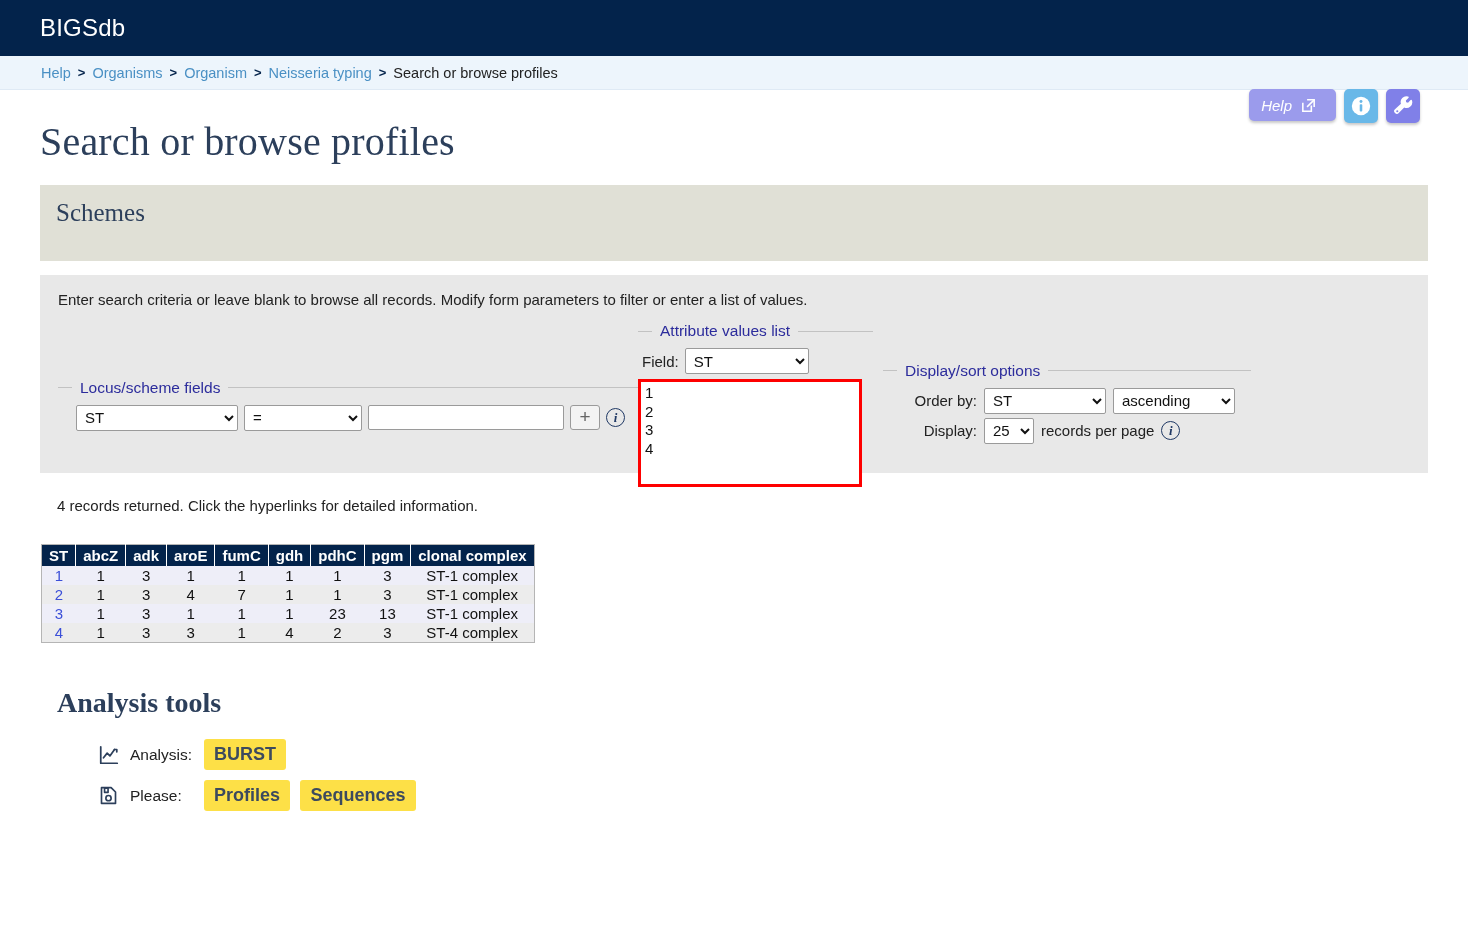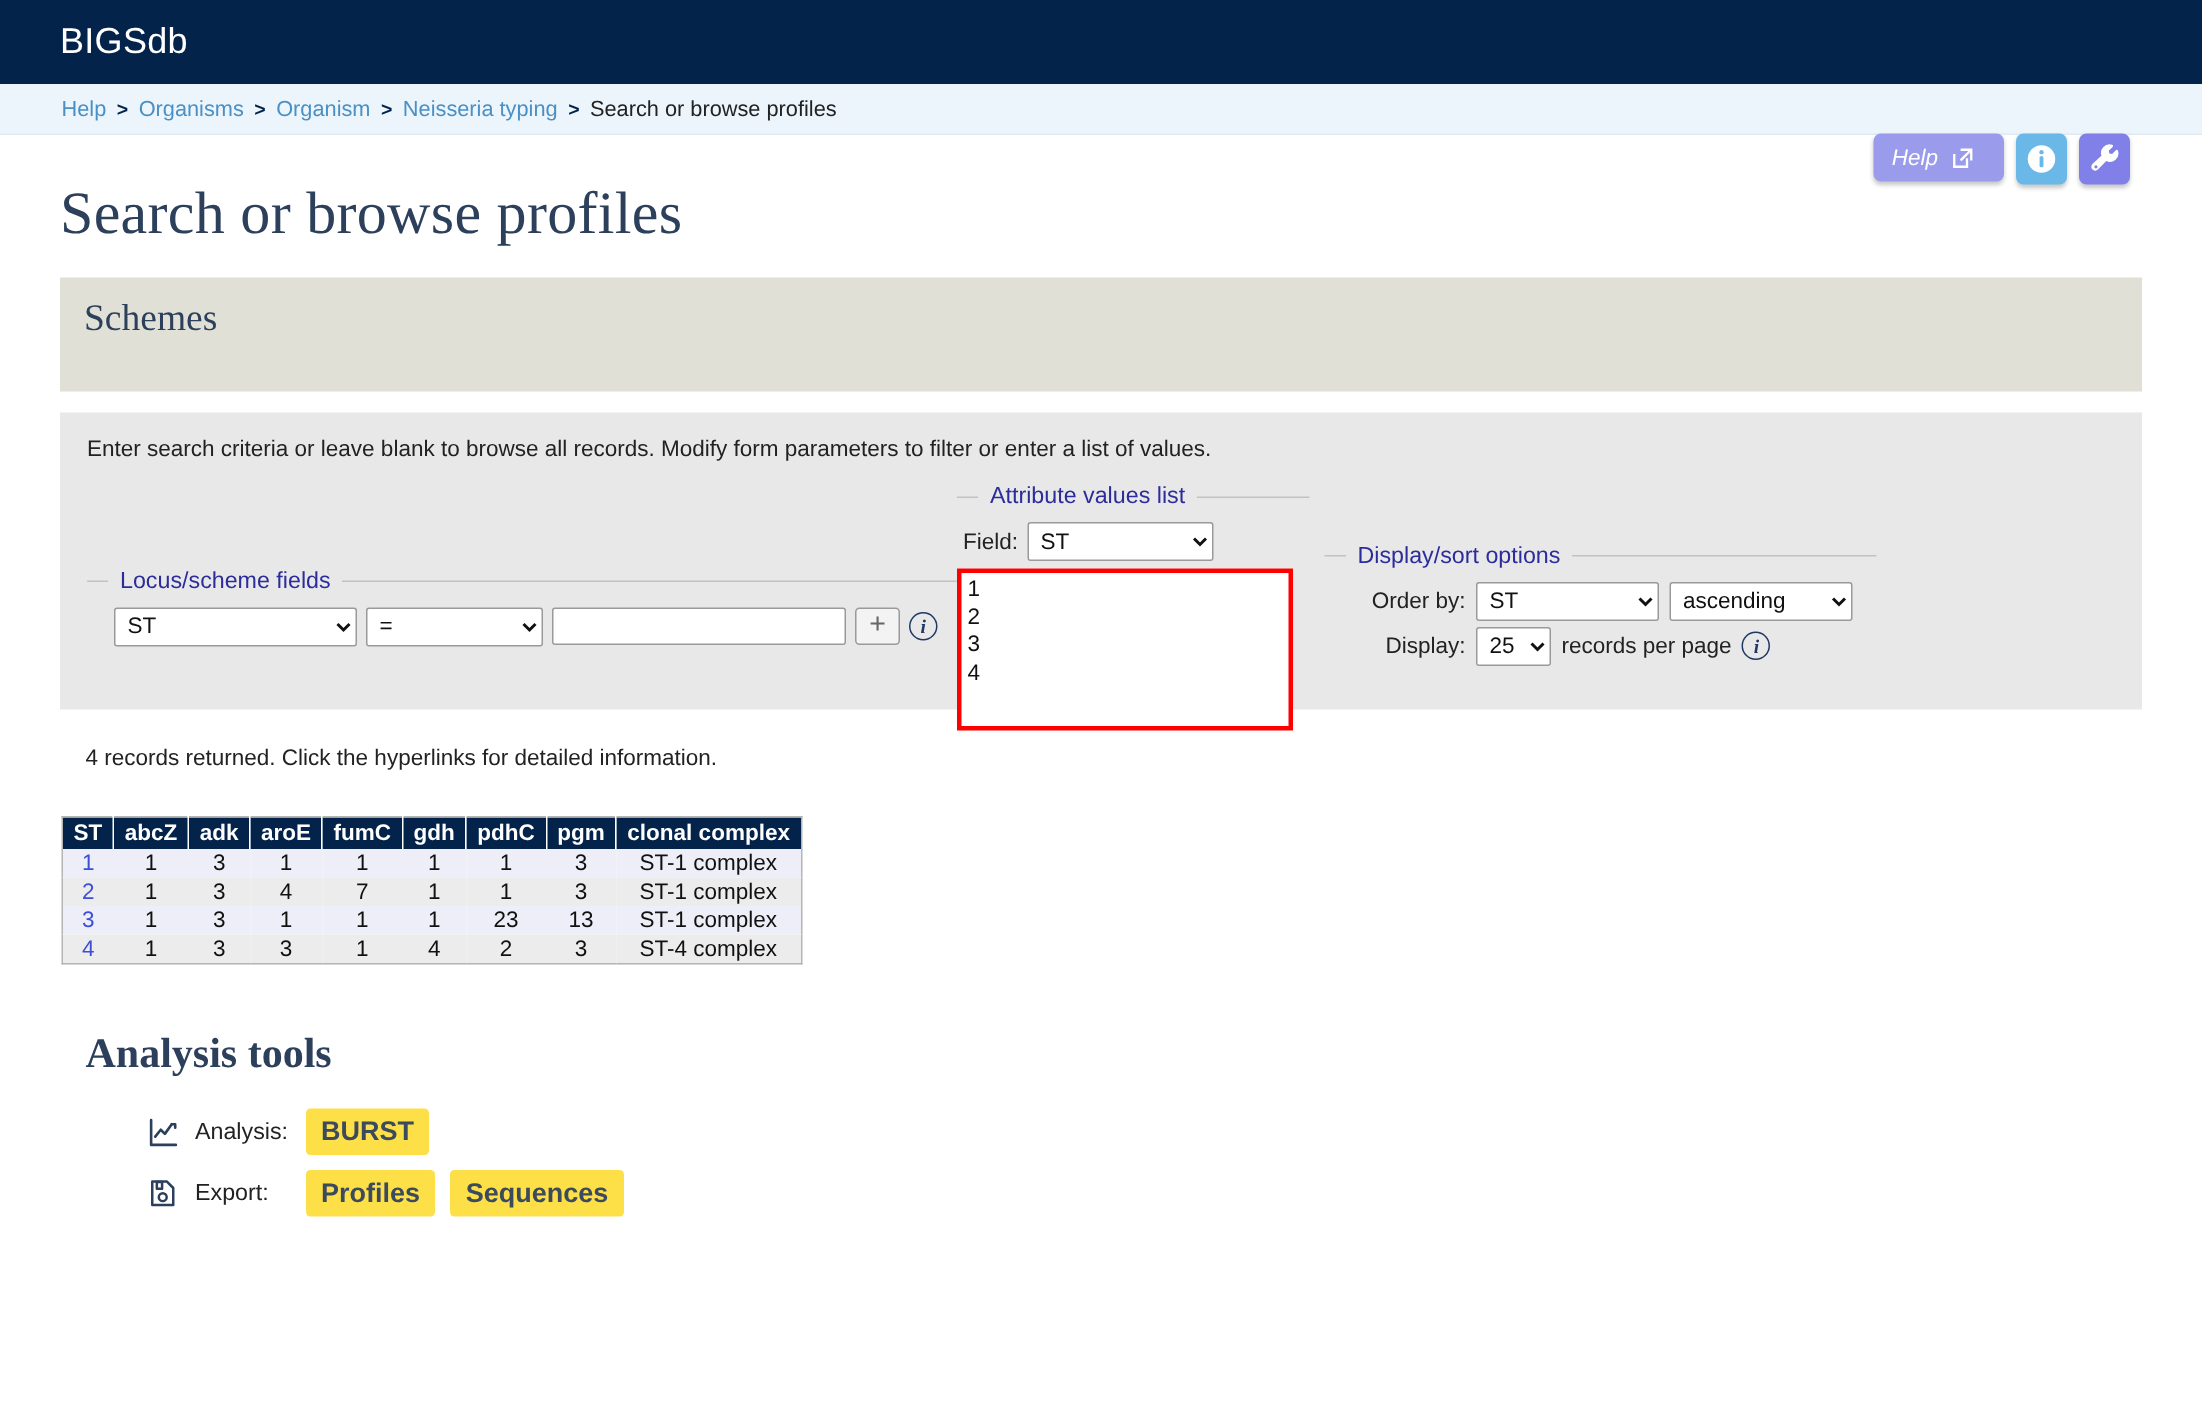--- a/index.html
+++ b/index.html
@@ -501,18 +501,18 @@
 </div>
 
 <div class="tool-row export">
   <span class="tool-icon">
     <svg width="21" height="21" viewBox="0 0 24 24" fill="none" stroke="#2c3f5b" stroke-width="1.9" stroke-linejoin="round">
       <path d="M4 3h11l5 5v13H4z"></path>
       <rect x="7.5" y="3.5" width="4" height="5"></rect>
       <circle cx="12" cy="15" r="3"></circle>
     </svg>
   </span>
-  <span class="tool-label export-lbl">Export:</span>
+  <span class="tool-label export-lbl">Please:</span>
   <span>
     <button class="tag-btn">Profiles</button>
     <button class="tag-btn">Sequences</button>
   </span>
 </div>
 
 </body></html>

